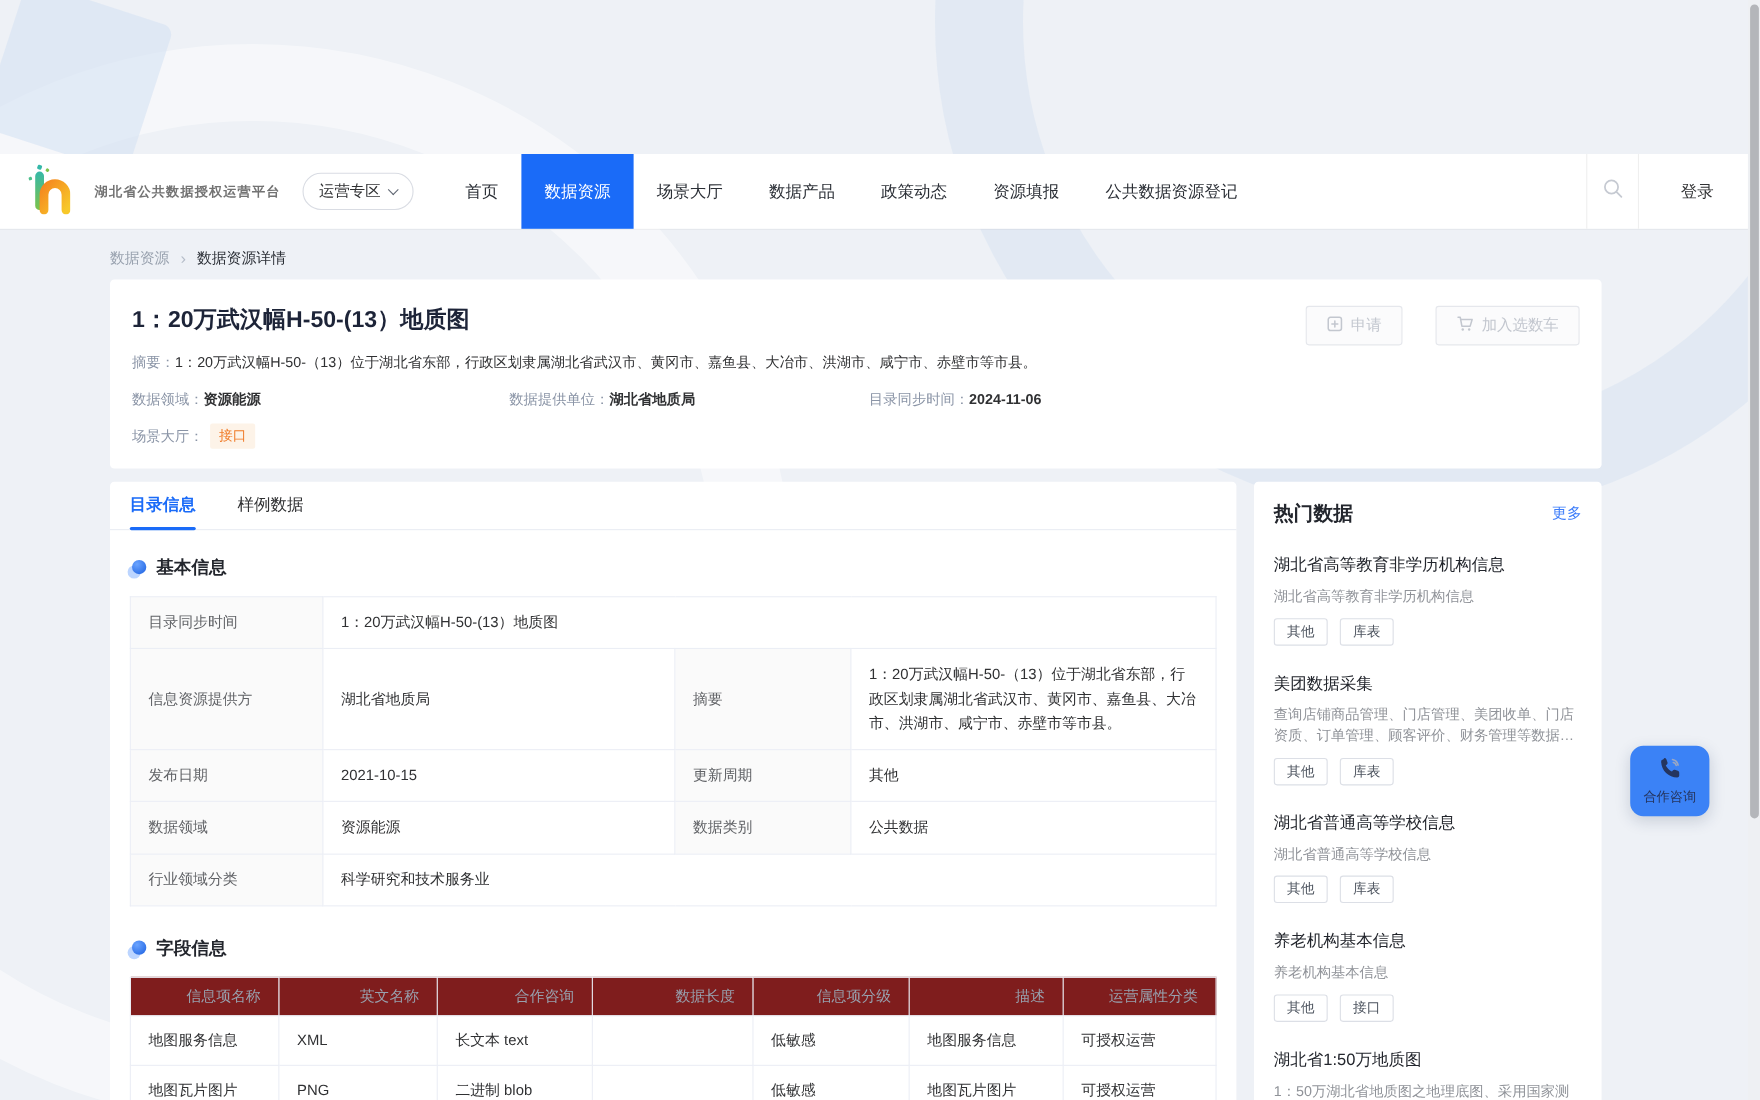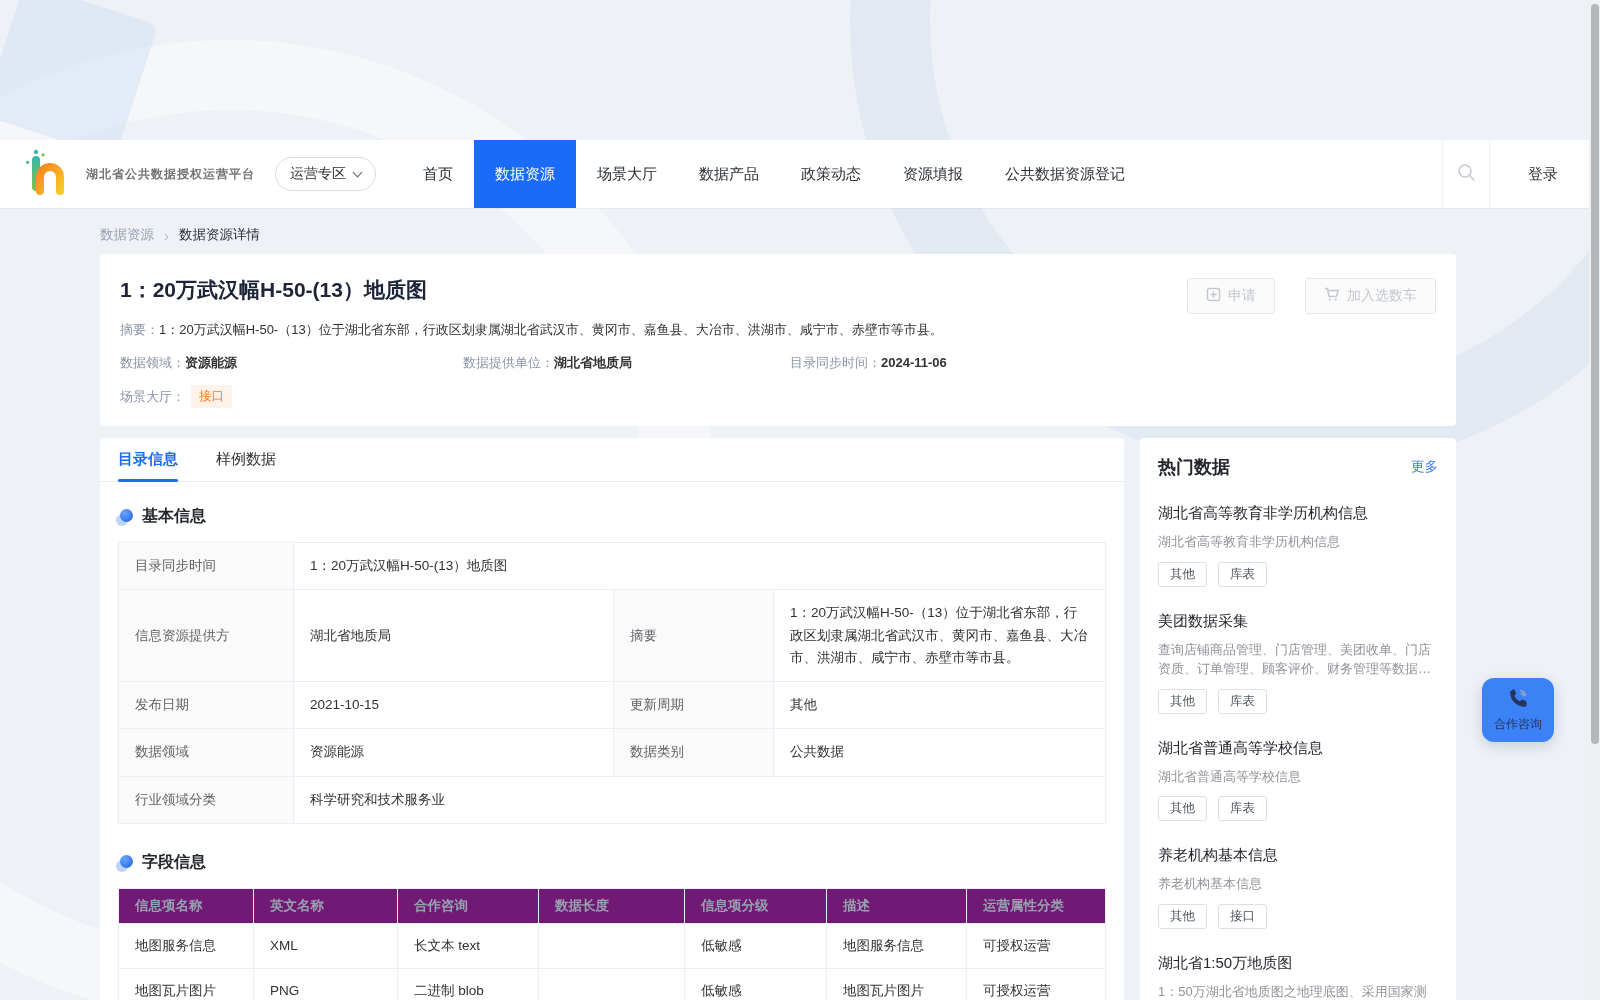--- a/index.html
+++ b/index.html
@@ -58,21 +58,21 @@
   .section-head { display:flex; align-items:center; gap:9px; margin:24px 18px 0; }
   .bullet { position:relative; width:15px; height:15px; }
   .bullet::before { content:""; position:absolute; left:-2px; bottom:-2px; width:12px; height:12px; border-radius:50%; background:#bcd5ff; }
   .bullet::after { content:""; position:absolute; right:0; top:0; width:13px; height:13px; border-radius:50%; background:radial-gradient(circle at 35% 30%, #6ba4ff, #1a5fe0); }
   .section-title { font-size:16px; font-weight:bold; color:#23262d; }
   table { border-collapse:collapse; width:988px; margin:15px 18px 0; font-size:13.5px; }
   td,th { border:1px solid #ebeef5; }
   .basic td { padding:12px 16px; line-height:1.65; }
   td.lbl { background:#fafafa; color:#606266; }
   .w-l1 { width:175px; } .w-v1 { width:320px; } .w-l2 { width:160px; }
-  .fields th { background:#701a75; color:#98a1ae; font-weight:bold; text-align:left; padding:8px 16px; font-size:13.5px; }
+  .fields th { background:#7f1d1d; color:#98a1ae; font-weight:normal; text-align:right; padding:8px 16px; font-size:13.5px; }
   .fields td { padding:13px 16px; color:#303133; }
 
   
   .right-card { flex:1; height:653px; padding:17px 18px; overflow:hidden; }
   .hot-head { display:flex; align-items:center; }
   .hot-title { font-size:18px; font-weight:bold; color:#23262d; }
   .hot-more { margin-left:auto; color:#3a7bfa; font-size:13.5px; cursor:pointer; }
   .hot-item { margin-top:25px; }
   .hot-item-title { font-size:15px; color:#23262d; cursor:pointer; }
   .hot-item-desc { margin-top:9px; font-size:13px; color:#909399; line-height:1.5; display:-webkit-box; -webkit-line-clamp:2; -webkit-box-orient:vertical; overflow:hidden; }

